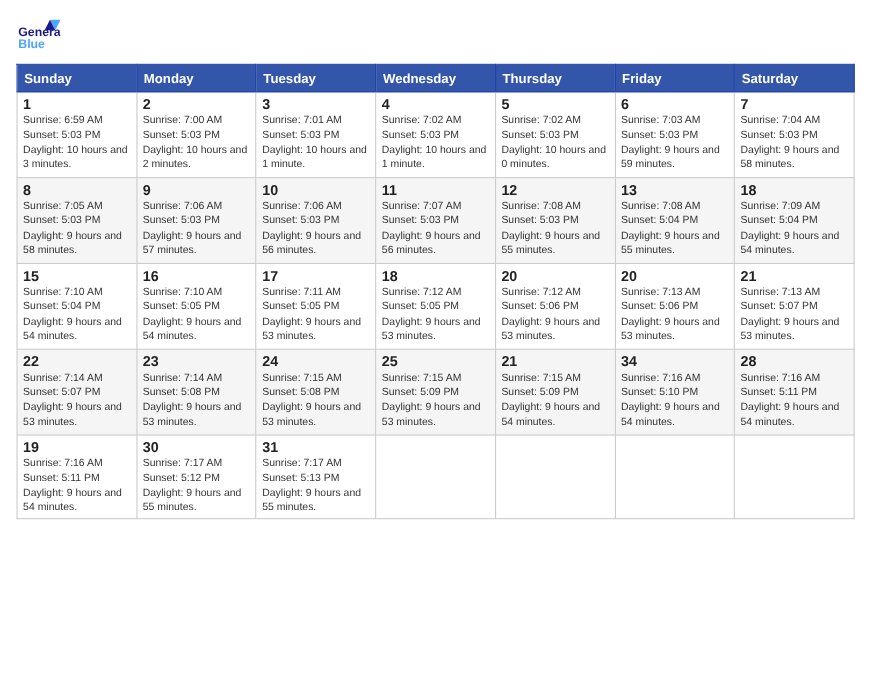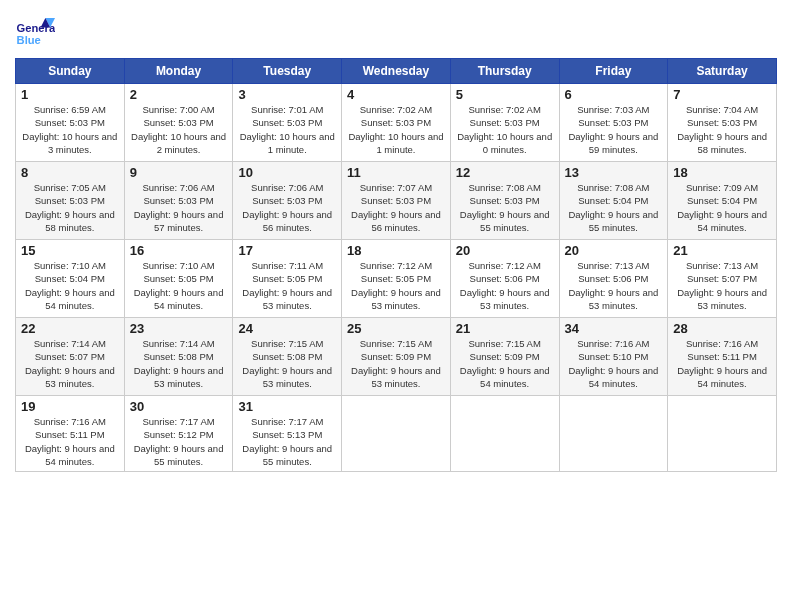--- a/index.html
+++ b/index.html
@@ -47,21 +47,21 @@
       color: #555;
     }
     .calendar {
       width: 100%;
       border-collapse: collapse;
       font-size: 10px;
     }
     .calendar th {
       background: #3355aa;
       color: #fff;
-      text-align: center;
+      text-align: left;
       padding: 5px 6px;
       font-size: 12px;
       font-weight: bold;
       border: 1px solid #2244aa;
     }
     .calendar td {
       border: 1px solid #ccc;
       vertical-align: top;
       padding: 3px 5px;
       width: calc(100% / 7);
@@ -75,21 +75,20 @@
       font-size: 13px;
       font-weight: bold;
       color: #222;
       display: block;
       margin-bottom: 1px;
     }
     .day-info {
       font-size: 9.5px;
       color: #333;
       line-height: 1.4;
-      text-align: center;
     }
     .empty-cell {
       background: #fff !important;
     }
     .last-row td {
       height: 68px;
     }
   </style>
 </head>
 <body>

